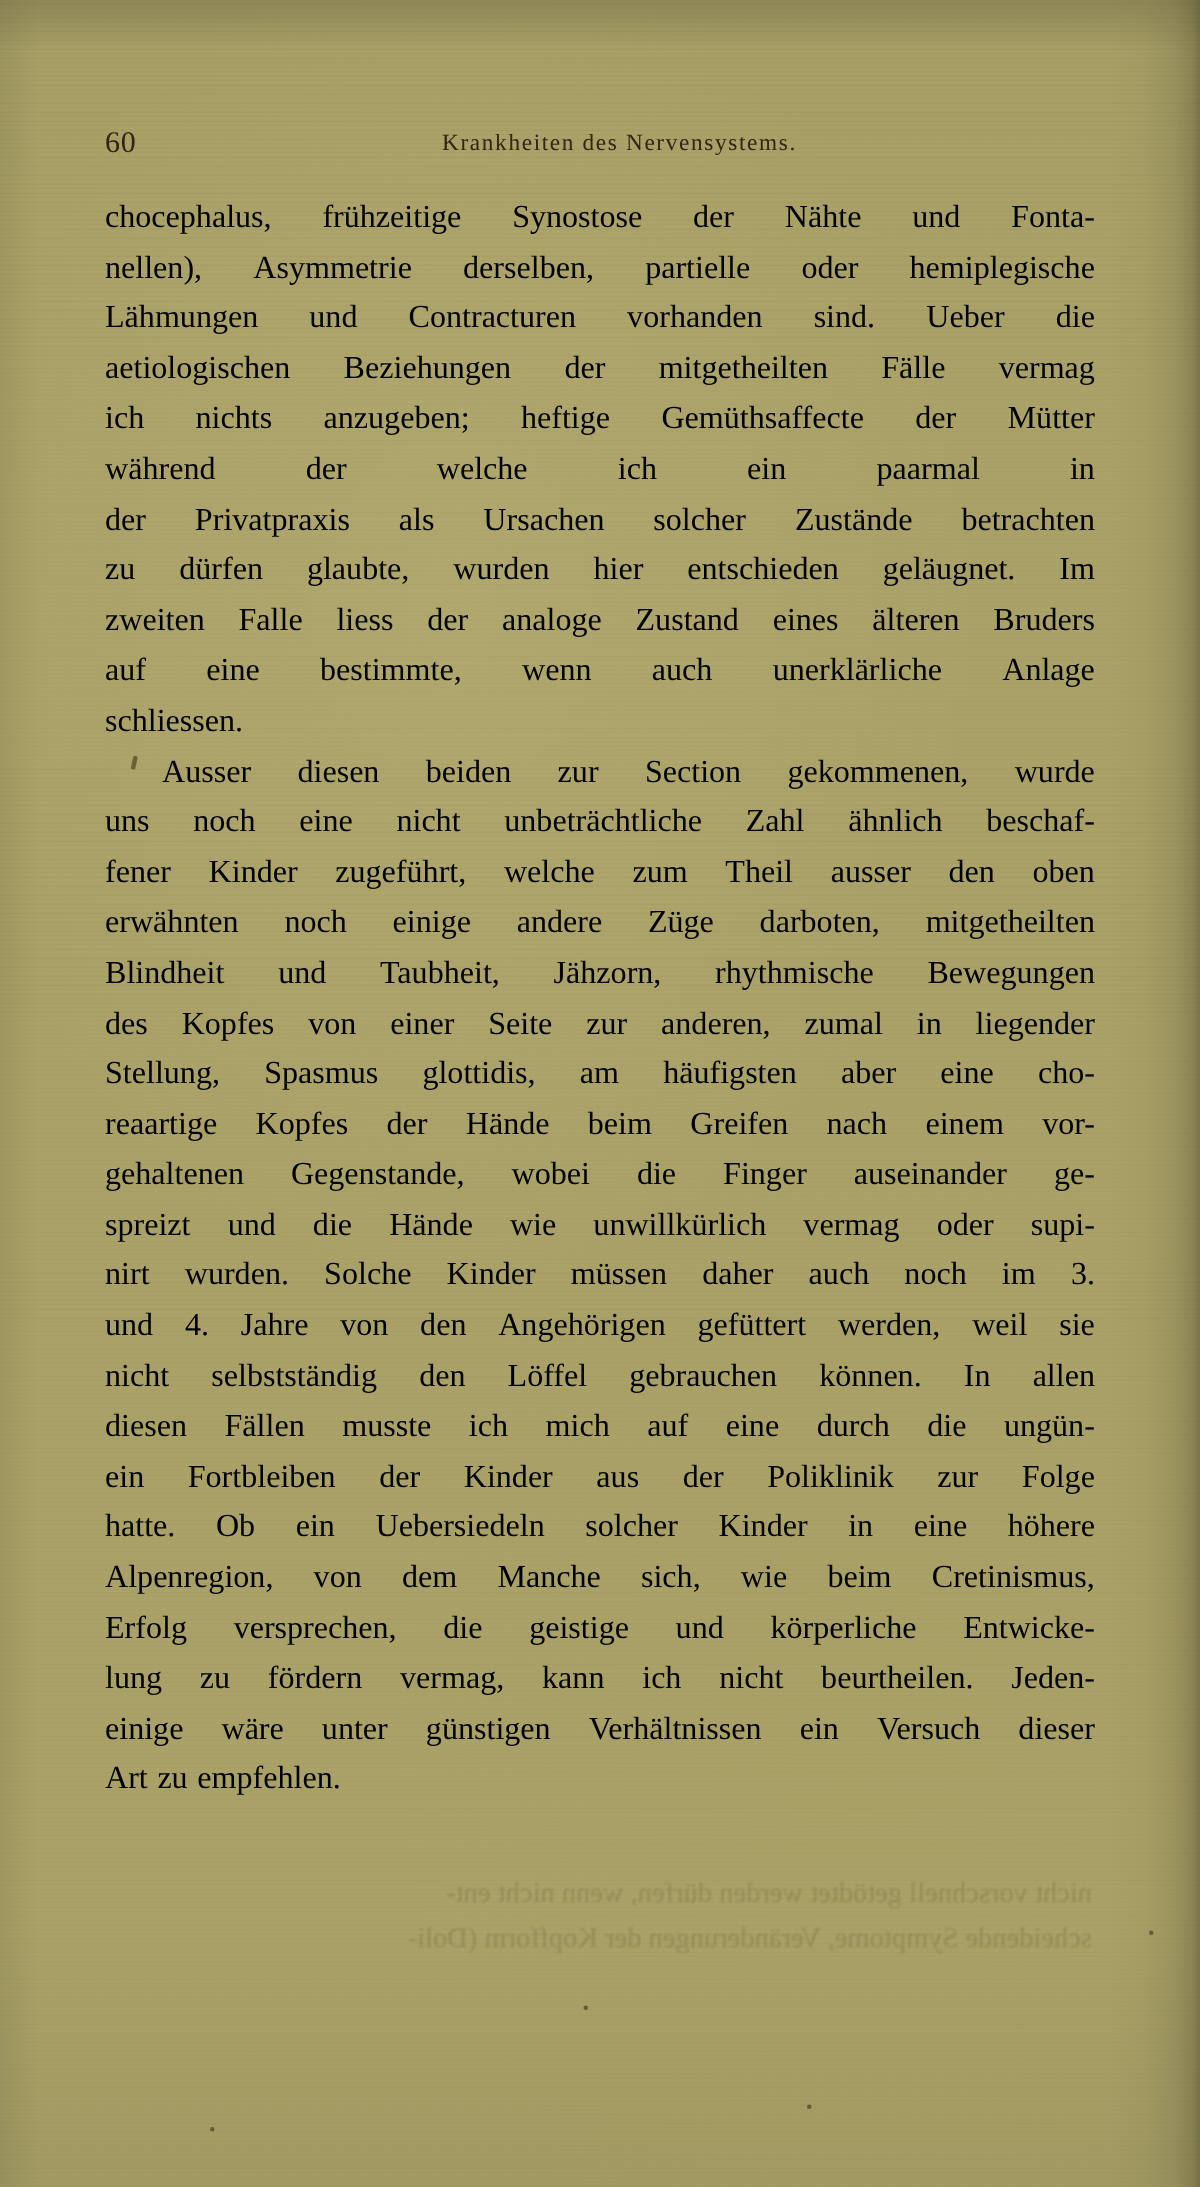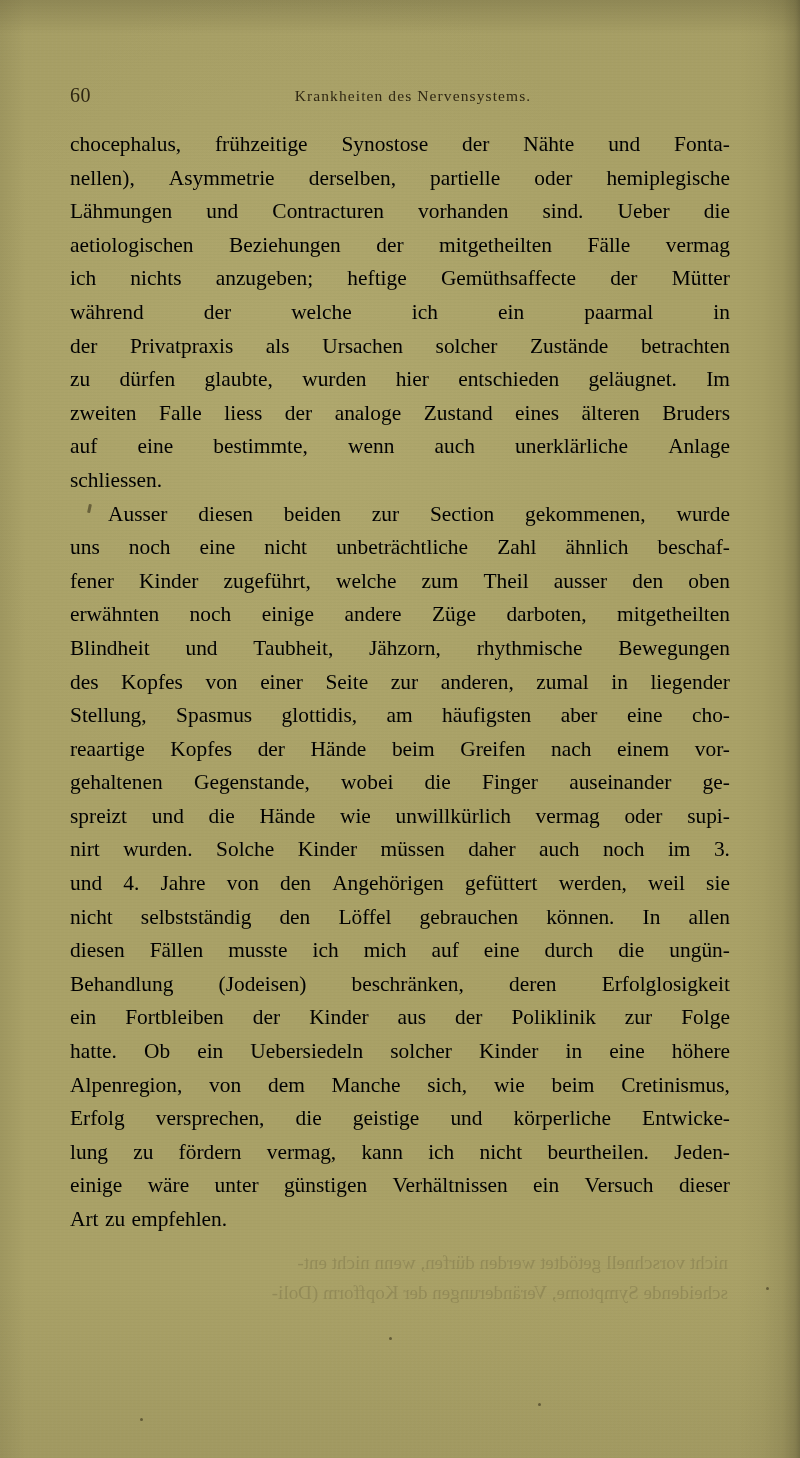--- a/index.html
+++ b/index.html
@@ -412,27 +412,20 @@
         <span>musste</span>
         <span>ich</span>
         <span>mich</span>
         <span>auf</span>
         <span>eine</span>
         <span>durch</span>
         <span>die</span>
         <span>ungün-</span>
       </div>
       <div class="line justify">
-        <span>Behandlung</span>
-        <span>(Jodeisen)</span>
-        <span>beschränken,</span>
-        <span>deren</span>
-        <span>Erfolglosigkeit</span>
-      </div>
-      <div class="line justify">
         <span>ein</span>
         <span>Fortbleiben</span>
         <span>der</span>
         <span>Kinder</span>
         <span>aus</span>
         <span>der</span>
         <span>Poliklinik</span>
         <span>zur</span>
         <span>Folge</span>
       </div>

